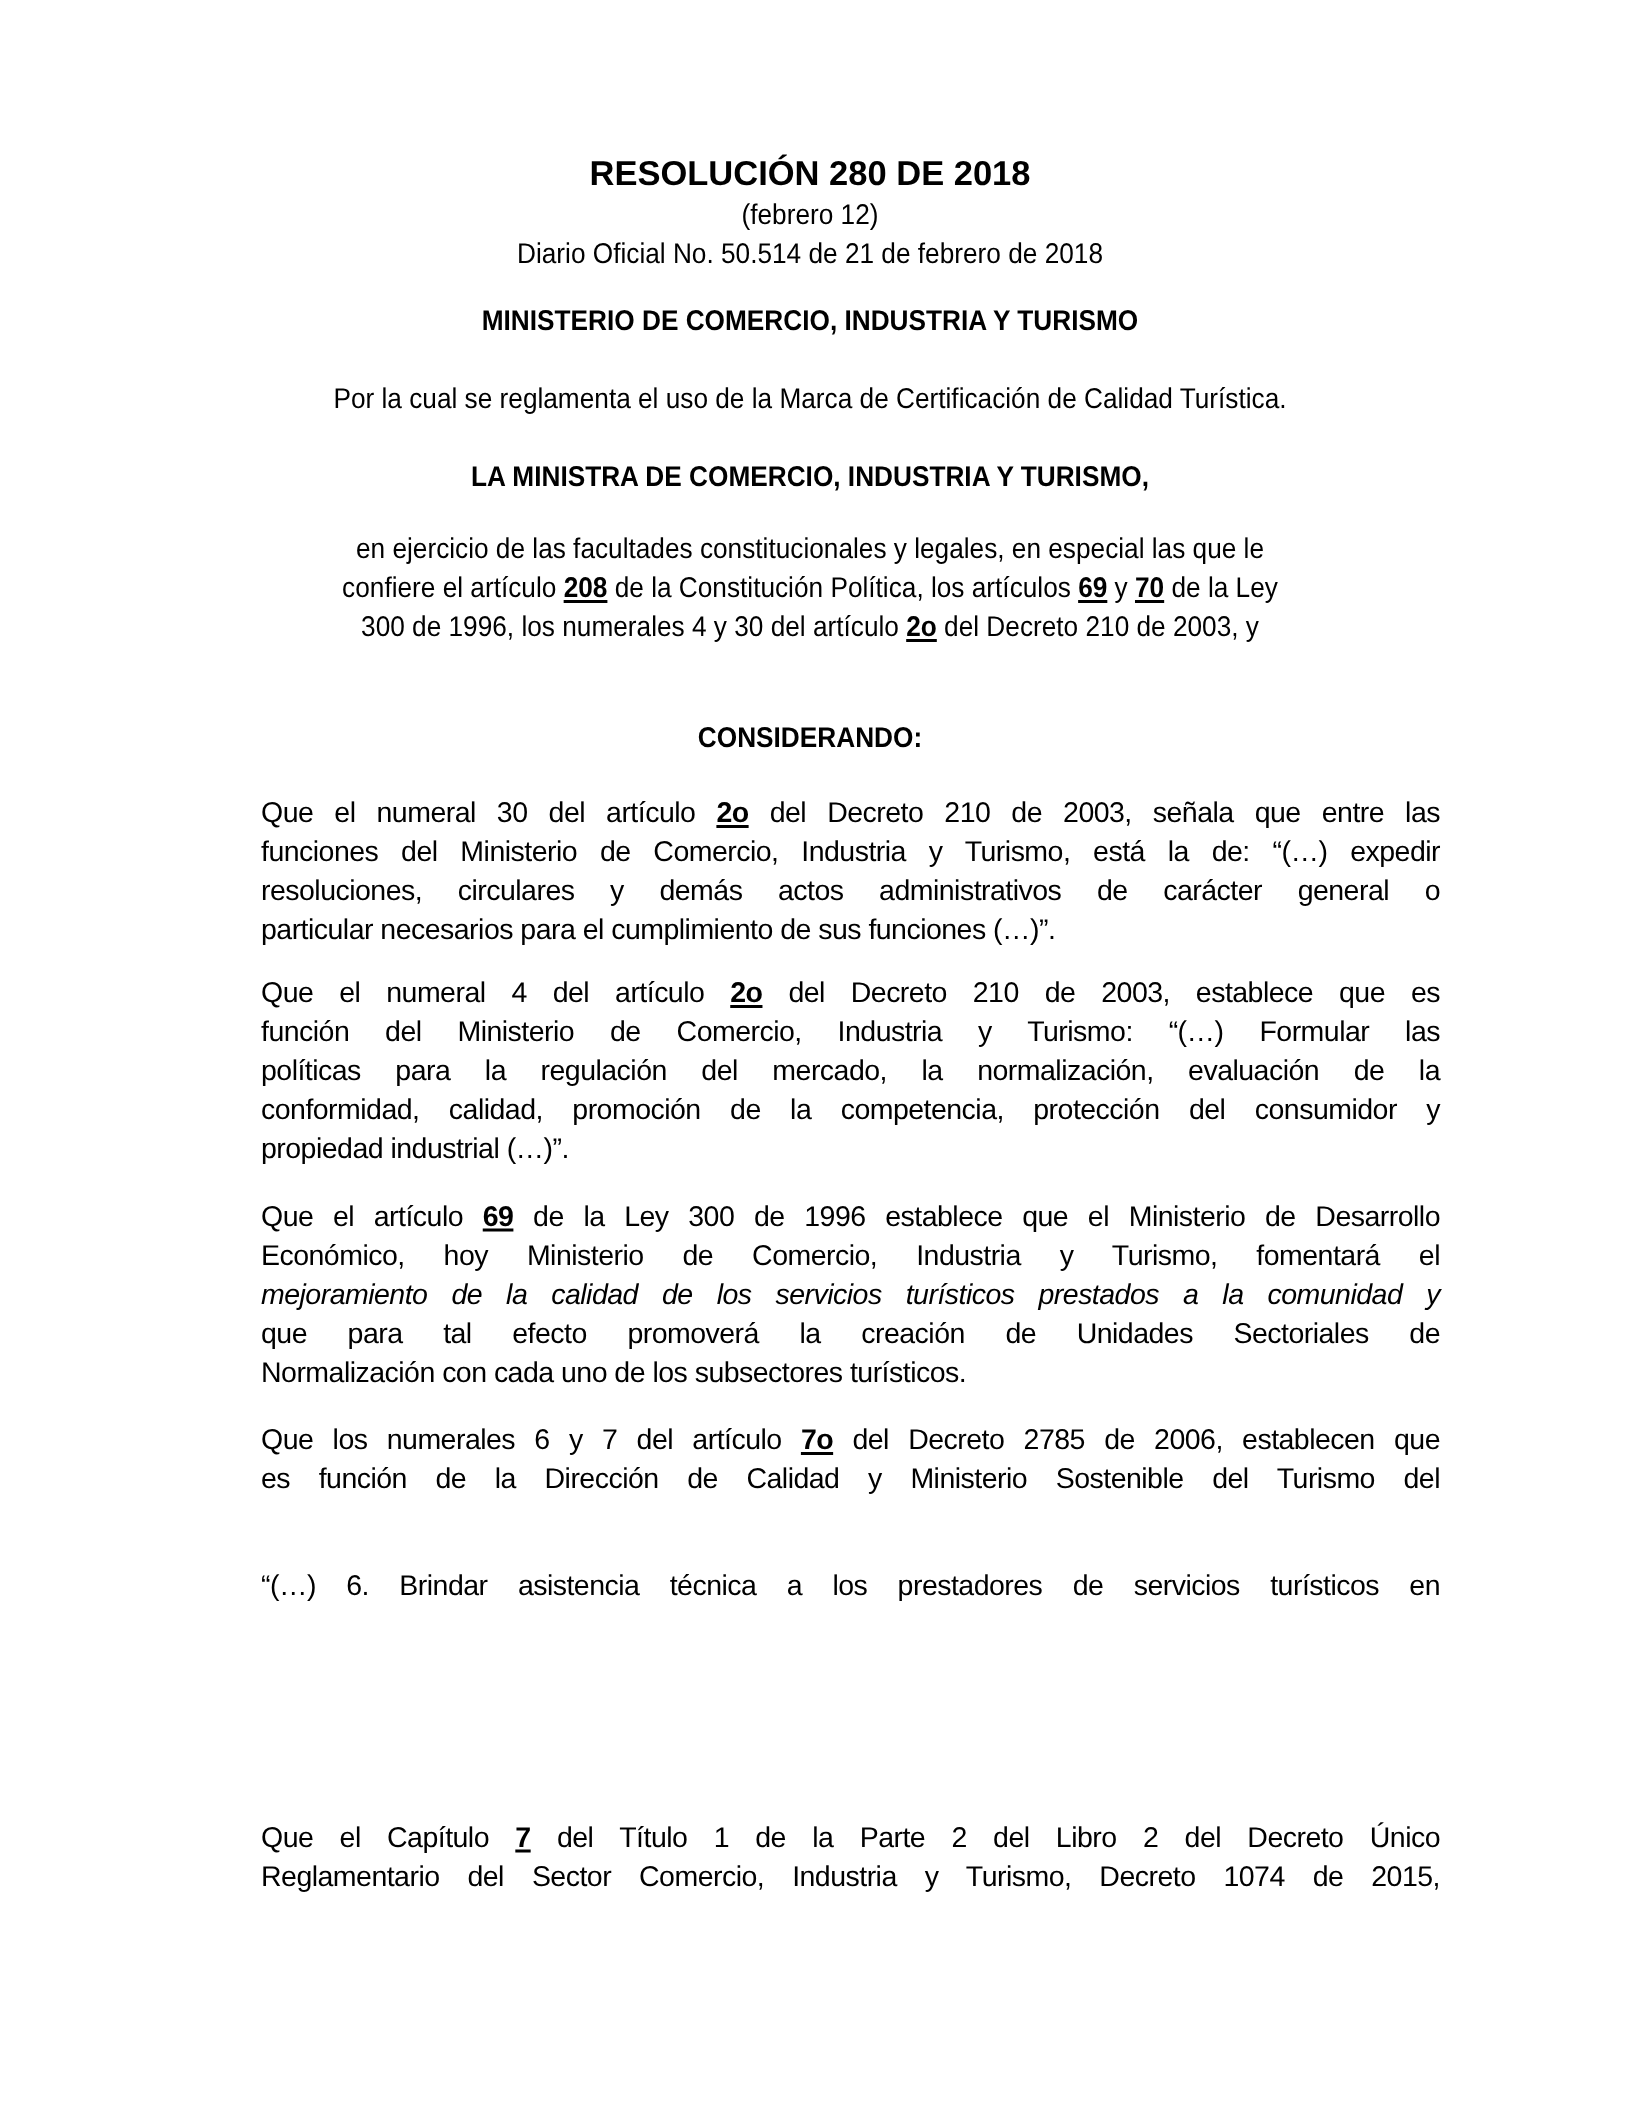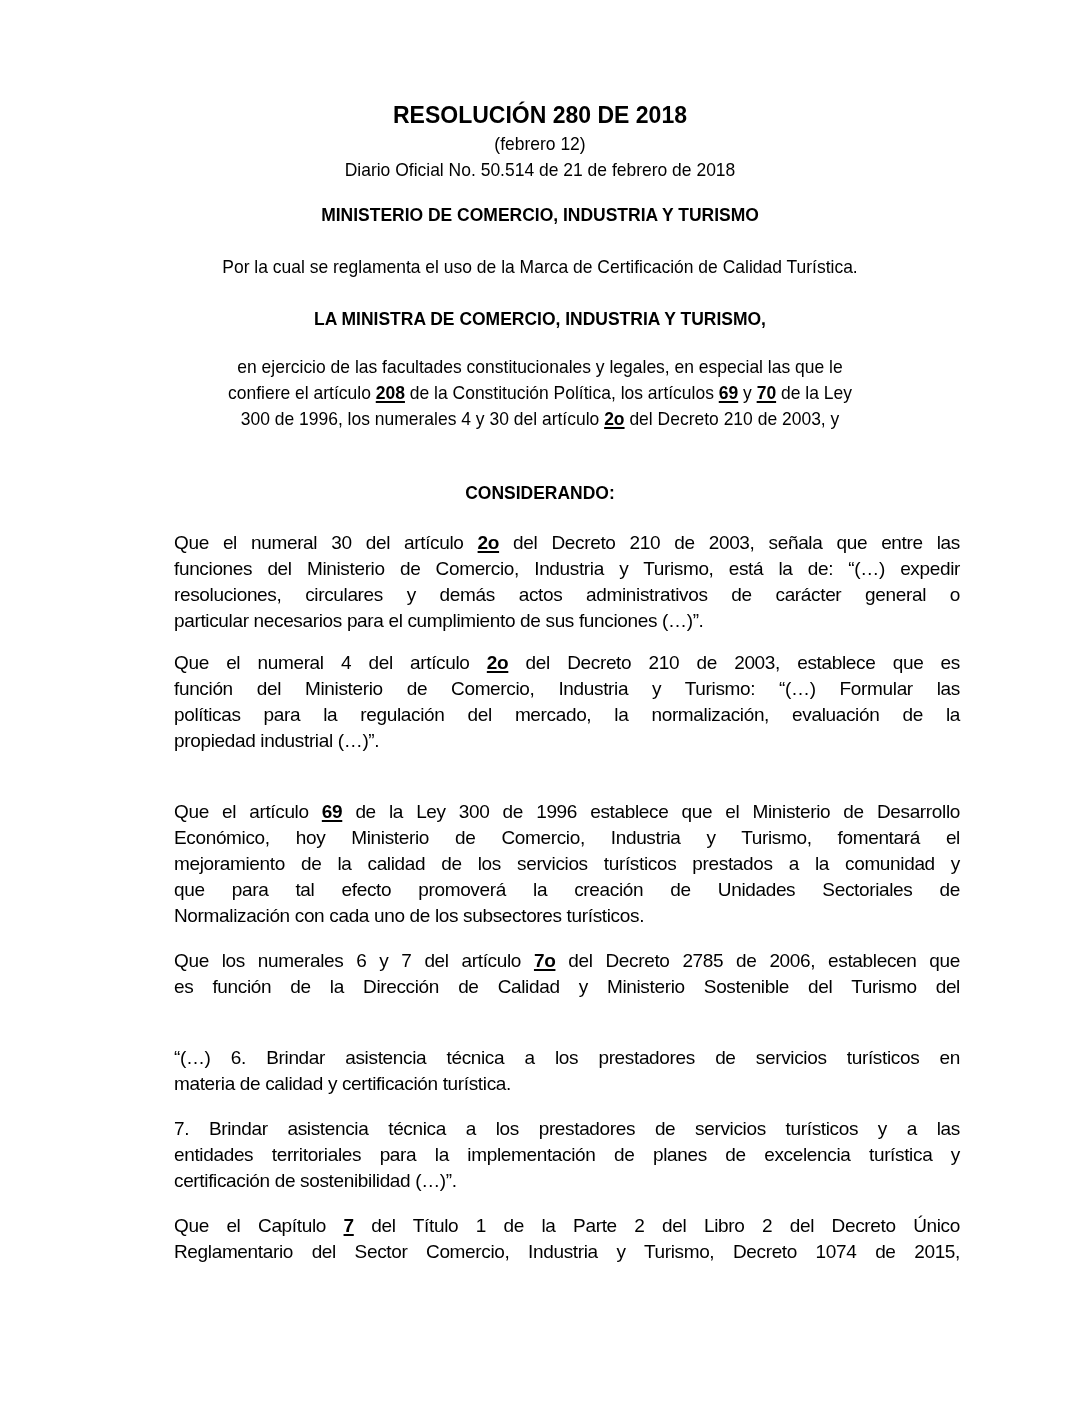--- a/index.html
+++ b/index.html
@@ -43,45 +43,40 @@
     <span class="ln" style="letter-spacing: -0.35px;"><span>Que el numeral 30 del artículo </span><a class="u">2o</a><span> del Decreto 210 de 2003, señala que entre las</span></span>
     <span class="ln" style="letter-spacing: -0.35px;">funciones del Ministerio de Comercio, Industria y Turismo, está la de: “(…) expedir</span>
     <span class="ln" style="letter-spacing: -0.35px;">resoluciones, circulares y demás actos administrativos de carácter general o</span>
     <span class="ln last" style="letter-spacing: -0.35px;">particular necesarios para el cumplimiento de sus funciones (…)”.</span>
   </div>
 
   <div class="para" style="top:650px">
     <span class="ln" style="letter-spacing: -0.35px;"><span>Que el numeral 4 del artículo </span><a class="u">2o</a><span> del Decreto 210 de 2003, establece que es</span></span>
     <span class="ln" style="letter-spacing: -0.35px;">función del Ministerio de Comercio, Industria y Turismo: “(…) Formular las</span>
     <span class="ln" style="letter-spacing: -0.35px;">políticas para la regulación del mercado, la normalización, evaluación de la</span>
+    <span class="ln" style="letter-spacing: -0.35px;">conformidad, calidad, promoción de la competencia, protección del consumidor y</span>
     <span class="ln last" style="letter-spacing: -0.35px;">propiedad industrial (…)”.</span>
   </div>
 
   <div class="para" style="top:799px">
     <span class="ln" style="letter-spacing: -0.35px;"><span>Que el artículo </span><a class="u">69</a><span> de la Ley 300 de 1996 establece que el Ministerio de Desarrollo</span></span>
     <span class="ln" style="letter-spacing: -0.35px;">Económico, hoy Ministerio de Comercio, Industria y Turismo, fomentará el</span>
-    <span class="ln" style="letter-spacing: -0.35px;">mejoramiento de la calidad de los servicios turísticos prestados a la comunidad y</span>
+    <span class="ln" style="letter-spacing: -0.35px; font-style: italic;">mejoramiento de la calidad de los servicios turísticos prestados a la comunidad y</span>
     <span class="ln" style="letter-spacing: -0.35px;">que para tal efecto promoverá la creación de Unidades Sectoriales de</span>
     <span class="ln last" style="letter-spacing: -0.35px;">Normalización con cada uno de los subsectores turísticos.</span>
   </div>
 
   <div class="para" style="top:948px">
     <span class="ln" style="letter-spacing: -0.35px;"><span>Que los numerales 6 y 7 del artículo </span><a class="u">7o</a><span> del Decreto 2785 de 2006, establecen que</span></span>
     <span class="ln" style="letter-spacing: -0.35px;">es función de la Dirección de Calidad y Ministerio Sostenible del Turismo del</span>
   </div>
 
   <div class="para" style="top:1045px">
     <span class="ln" style="letter-spacing: -0.35px;">“(…) 6. Brindar asistencia técnica a los prestadores de servicios turísticos en</span>
-    <span class="ln last" style="letter-spacing: -0.35px;">materia de calidad y certificación turística.</span>
   </div>
 
-  <div class="para" style="top:1116px">
-    <span class="ln" style="letter-spacing: -0.35px;">7. Brindar asistencia técnica a los prestadores de servicios turísticos y a las</span>
-    <span class="ln" style="letter-spacing: -0.35px;">entidades territoriales para la implementación de planes de excelencia turística y</span>
-    <span class="ln last" style="letter-spacing: -0.35px;">certificación de sostenibilidad (…)”.</span>
-  </div>
 
   <div class="para" style="top:1213px">
     <span class="ln" style="letter-spacing: -0.35px;"><span>Que el Capítulo </span><a class="u">7</a><span> del Título 1 de la Parte 2 del Libro 2 del Decreto Único</span></span>
     <span class="ln" style="letter-spacing: -0.35px;">Reglamentario del Sector Comercio, Industria y Turismo, Decreto 1074 de 2015,</span>
   </div>
 
 </div>
 
 </body></html>

